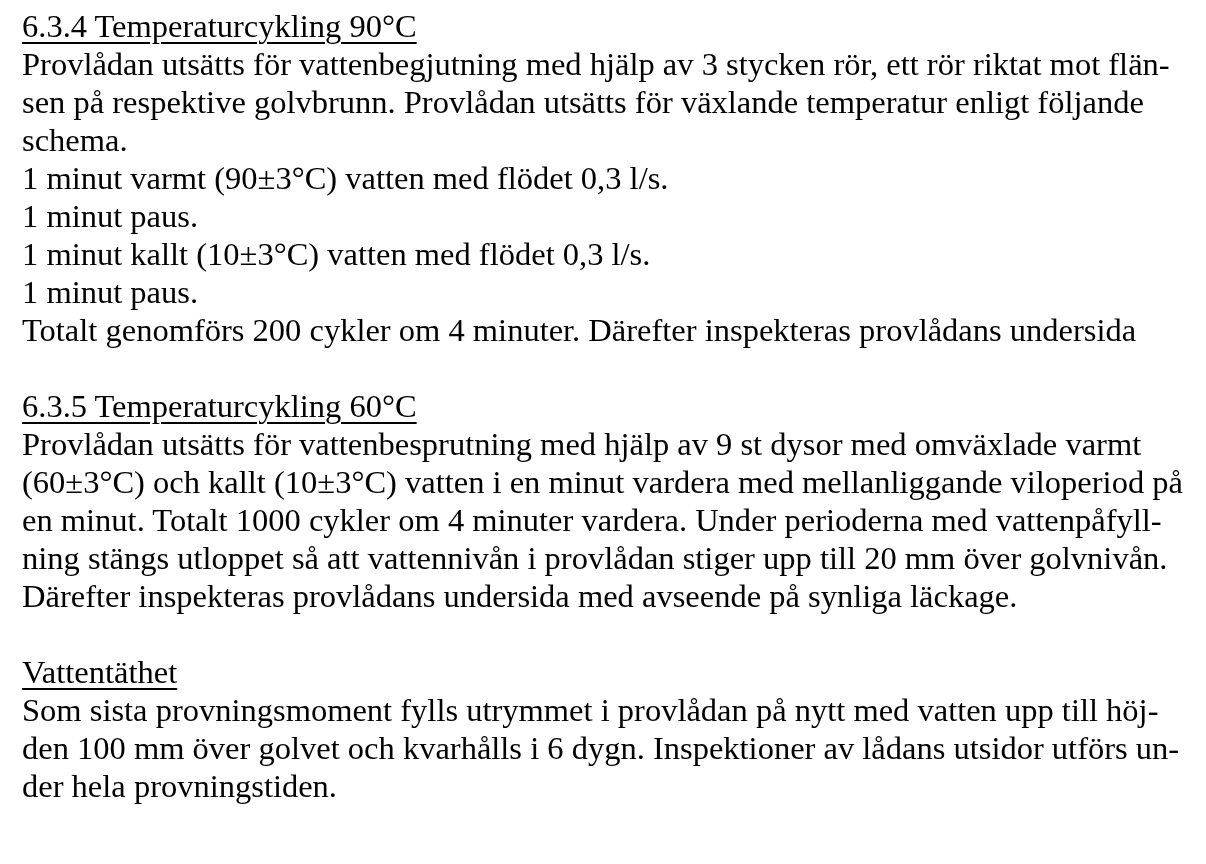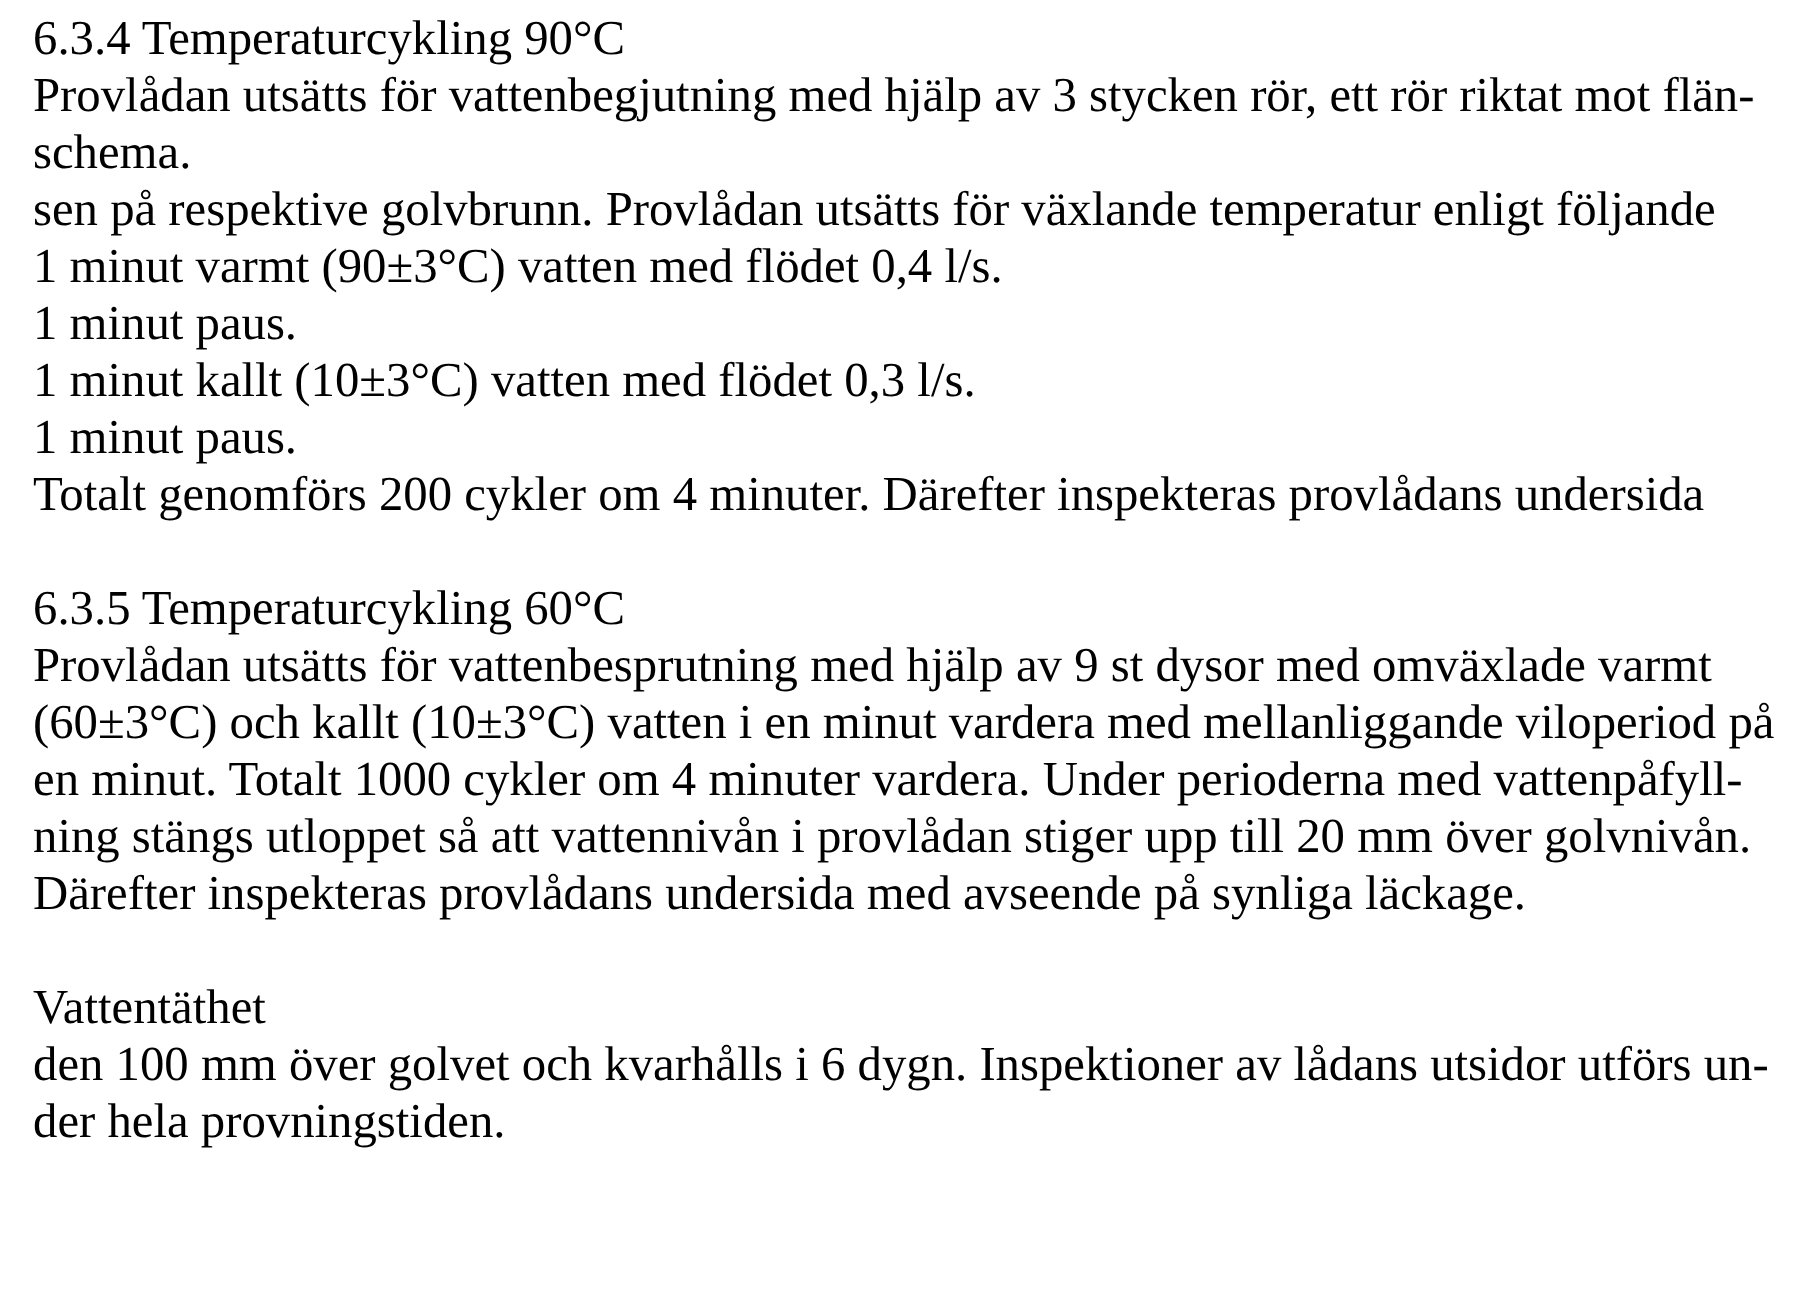--- a/index.html
+++ b/index.html
@@ -20,52 +20,54 @@
     padding: 7px 0 0 22px;
   }
   .section {
     margin: 0 0 38px 0;
   }
   .section:last-child {
     margin-bottom: 0;
   }
   .heading {
     white-space: nowrap;
+    text-decoration: underline;
     text-decoration-thickness: 2px;
     text-underline-offset: 5px;
   }
   .line {
     white-space: nowrap;
   }
 </style>
 </head>
 <body>
 
 <div class="doc">
 
   <div class="section">
     <div class="heading">6.3.4 Temperaturcykling 90°C</div>
     <div class="line">Provlådan utsätts för vattenbegjutning med hjälp av 3 stycken rör, ett rör riktat mot flän-</div>
+    <div class="line">sen på respektive golvbrunn. Provlådan utsätts för växlande temperatur enligt följande</div>
     <div class="line">schema.</div>
-    <div class="line">sen på respektive golvbrunn. Provlådan utsätts för växlande temperatur enligt följande</div>
-    <div class="line">1 minut varmt (90±3°C) vatten med flödet 0,4 l/s.</div>
+    <div class="line">1 minut varmt (90±3°C) vatten med flödet 0,3 l/s.</div>
     <div class="line">1 minut paus.</div>
     <div class="line">1 minut kallt (10±3°C) vatten med flödet 0,3 l/s.</div>
     <div class="line">1 minut paus.</div>
     <div class="line">Totalt genomförs 200 cykler om 4 minuter. Därefter inspekteras provlådans undersida</div>
   </div>
 
   <div class="section">
     <div class="heading">6.3.5 Temperaturcykling 60°C</div>
     <div class="line">Provlådan utsätts för vattenbesprutning med hjälp av 9 st dysor med omväxlade varmt</div>
     <div class="line">(60±3°C) och kallt (10±3°C) vatten i en minut vardera med mellanliggande viloperiod på</div>
     <div class="line">en minut. Totalt 1000 cykler om 4 minuter vardera. Under perioderna med vattenpåfyll-</div>
     <div class="line">ning stängs utloppet så att vattennivån i provlådan stiger upp till 20 mm över golvnivån.</div>
     <div class="line">Därefter inspekteras provlådans undersida med avseende på synliga läckage.</div>
   </div>
 
   <div class="section">
     <div class="heading">Vattentäthet</div>
+    <div class="line">Som sista provningsmoment fylls utrymmet i provlådan på nytt med vatten upp till höj-</div>
     <div class="line">den 100 mm över golvet och kvarhålls i 6 dygn. Inspektioner av lådans utsidor utförs un-</div>
     <div class="line">der hela provningstiden.</div>
   </div>
 
 </div>
 
 </body></html>

